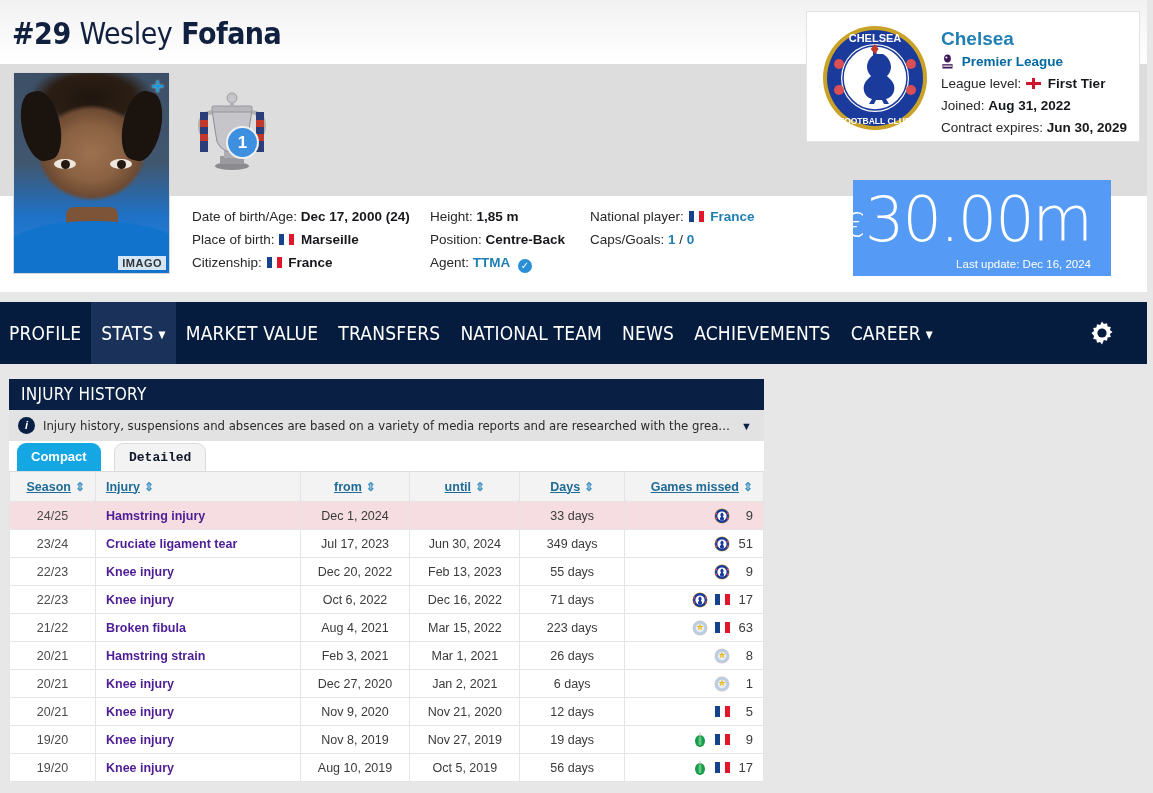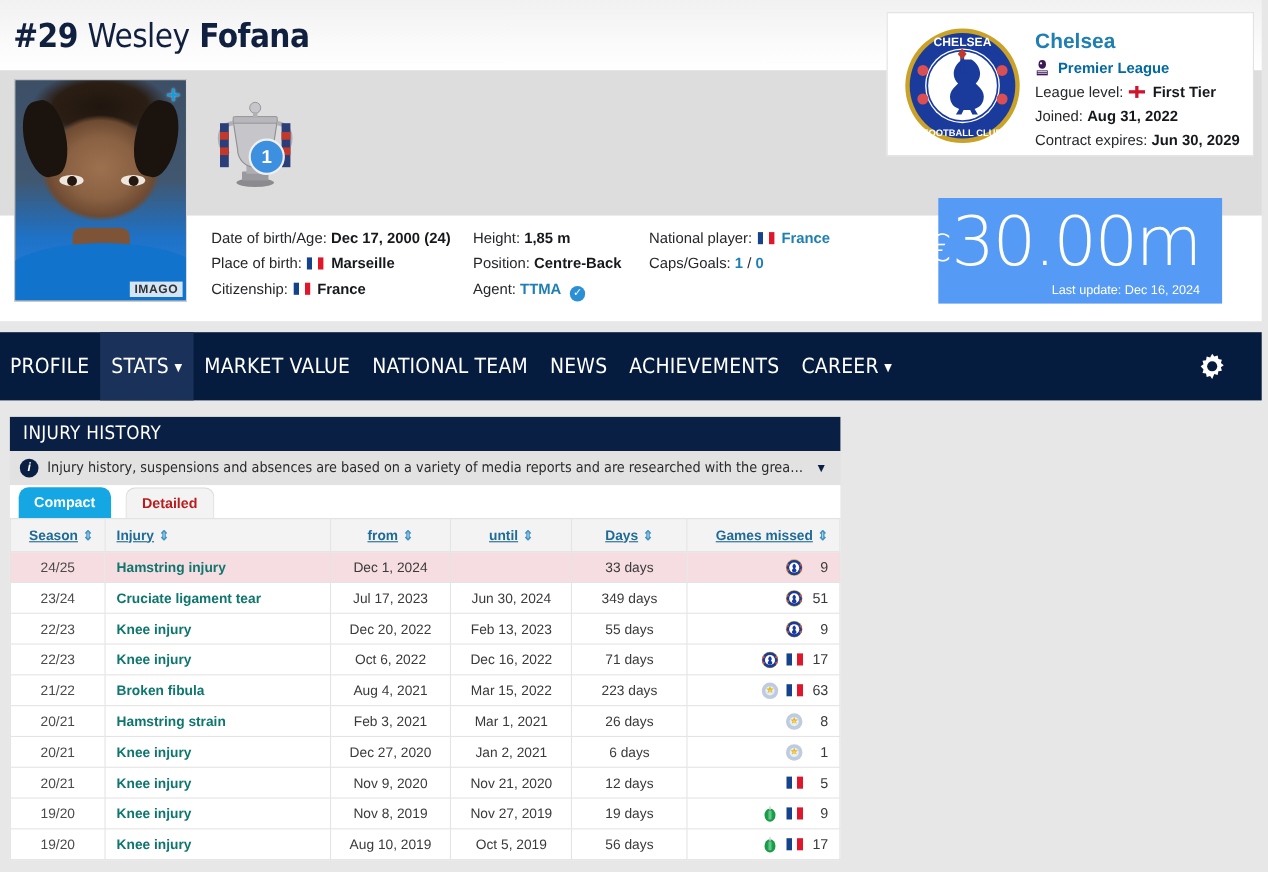--- a/index.html
+++ b/index.html
@@ -145,35 +145,35 @@
   .info-text { flex:1; overflow:hidden; white-space:nowrap; text-overflow:ellipsis;
                font-family:"DejaVu Sans Condensed","Liberation Sans",sans-serif; font-size:13px;}
   .info-caret { color:#0a1f44; font-size:11px; padding:0 8px; cursor:pointer; }
 
   .tabs { background:#fff; height:30px; position:relative; padding-left:8px; }
   .tab {
     position:absolute; top:2px; height:28px; line-height:28px; padding:0 14px;
     border-radius:9px 9px 0 0; font-size:13px; font-weight:700; cursor:pointer;
   }
   .tab.active { left:8px; background:#14a7e4; color:#fff; }
-  .tab.inactive { left:105px; background:#f3f3f3; color:#b91c1c; border:1px solid #dcdcdc; border-bottom:none; }
+  .tab.inactive { left:105px; background:#f3f3f3; color:#0f172a; border:1px solid #dcdcdc; border-bottom:none;font-family:Liberation Mono, monospace; }
 
   table { width:755px; border-collapse:collapse; background:#fff; }
   thead th {
     background:#f3f3f3; border:1px solid #e4e4e4; border-top:1px solid #dcdcdc;
     height:30px; font-size:12.5px; color:#1f6a96; font-weight:700; padding:0 10px;
   }
   thead th .lbl { text-decoration:underline; cursor:pointer; }
   thead th .sort { color:#3f93c2; font-size:12px; margin-left:4px; }
   tbody td {
     border:1px solid #e4e4e4; height:28px; font-size:12.5px; color:#3a3a3a; padding:0 10px;
   }
   tbody tr.hl td { background:#f6dde1; }
   td.season { text-align:center; width:86px; color:#4a4a4a; }
-  td.injury { font-weight:700; color:#0f766e; width:205px; }
+  td.injury { font-weight:700; color:#4c1d95; width:205px; }
   td.from, td.until { text-align:center; width:110px; }
   td.days { text-align:center; width:105px; }
   td.games { text-align:right; width:139px; }
   .gm { display:flex; align-items:center; justify-content:flex-end; gap:7px; }
   .gm .num { min-width:16px; text-align:right; font-size:13px; color:#3a3a3a; }
   .crest { width:16px; height:16px; flex:none; }
 
   svg { display:block; }
 </style>
 </head>
@@ -326,20 +326,21 @@
       <span class="cur">€</span><span>30.00m</span>
     </div>
     <div class="mv-upd">Last update: Dec 16, 2024</div>
   </div>
 
   <div class="nav">
     <div class="nav-items">
       <div class="nav-item first"><span>PROFILE</span></div>
       <div class="nav-item active"><span>STATS</span><span class="caret">▼</span></div>
       <div class="nav-item"><span>MARKET VALUE</span></div>
+      <div class="nav-item"><span>TRANSFERS</span></div>
       <div class="nav-item"><span>NATIONAL TEAM</span></div>
       <div class="nav-item"><span>NEWS</span></div>
       <div class="nav-item"><span>ACHIEVEMENTS</span></div>
       <div class="nav-item"><span>CAREER</span><span class="caret">▼</span></div>
     </div>
     <svg class="gear" viewBox="0 0 30 30">
       <path fill="#ffffff" d="M15 3.5l1.9 2.6 3.1-.9.6 3.2 3.2.6-.9 3.1 2.6 1.9-2.6 1.9.9 3.1-3.2.6-.6 3.2-3.1-.9L15 26.5l-1.9-2.6-3.1.9-.6-3.2-3.2-.6.9-3.1L4.5 15l2.6-1.9-.9-3.1 3.2-.6.6-3.2 3.1.9z"></path>
       <circle cx="15" cy="15" r="4.6" fill="#061c3f"></circle>
     </svg>
   </div>

